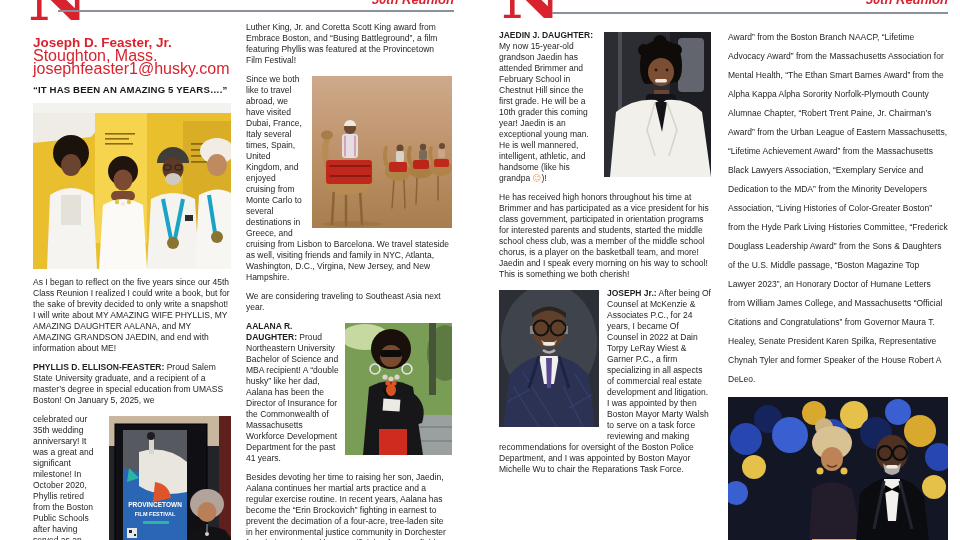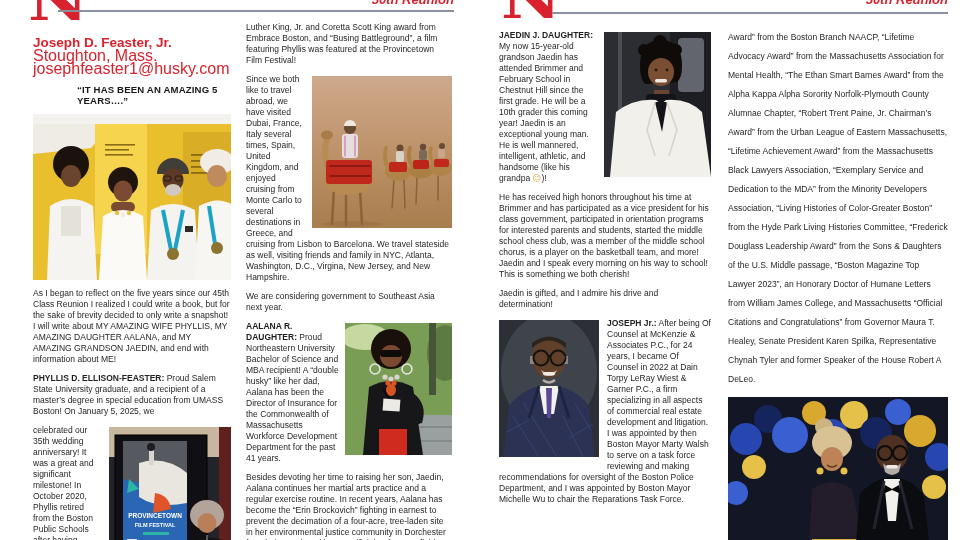--- a/index.html
+++ b/index.html
@@ -20,21 +20,21 @@
   .reunion-right{ left:748px; }
   .col{ position:absolute; }
   .col1{ left:33px; top:15px; width:198px; }
   .col2{ left:246px; top:22px; width:206px; }
   .col3{ left:499px; top:30px; width:212px; }
   .col4{ left:728px; top:28px; width:220px; }
   .body{ font-size:8.5px; line-height:11px; color:var(--ink); margin-bottom:8px; text-align:left; }
   .col4 .body{ line-height:19px; }
   .name{ font-size:13.5px; font-weight:700; color:var(--red); line-height:15px;margin-top:20px; }
   .contact{ font-size:16px; color:var(--red); line-height:12.5px; }
-  .quote{ font-size:9.6px; font-weight:700; color:#191919; margin-top:9px; letter-spacing:.15px;margin-left:44px; }
+  .quote{ font-size:9.6px; font-weight:700; color:#191919; margin-top:9px; letter-spacing:.15px; }
   .photo{ display:block; }
   .photo svg{ display:block; }
   .ph-top{ margin:8px 0 8px 0; }
   .f-right{ float:right; margin:2px 0 5px 6px; }
   .f-left{ float:left; margin:2px 8px 5px 0; }
   .emoji{ font-family:"DejaVu Sans", sans-serif; color:#f0a030; }
 </style>
 </head>
 <body>
 
@@ -209,21 +209,21 @@
               <line x1="33" y1="60" x2="33" y2="80" stroke="#c77f96" stroke-width="1.2"></line>
               <line x1="43" y1="60" x2="43" y2="80" stroke="#c77f96" stroke-width="1.2"></line>
             </g>
             <ellipse cx="40" cy="148" rx="30" ry="3" fill="#8f6a3e" opacity=".4"></ellipse>
           </g>
         </svg>
       </span>
       <span>Since we both like to travel abroad, we have visited Dubai, France, Italy several times, Spain, United Kingdom, and enjoyed cruising from Monte Carlo to several destinations in Greece, and cruising from Lisbon to Barcelona. We travel stateside as well, visiting friends and family in NYC, Atlanta, Washington, D.C., Virgina, New Jersey, and New Hampshire.</span>
     </div>
 
-    <div class="body">We are considering government to Southeast Asia next year.</div>
+    <div class="body">We are considering traveling to Southeast Asia next year.</div>
 
     <div class="body">
       <span class="photo f-right">
         <svg width="107" height="132" viewBox="0 0 107 132">
           <title>Aalana R. Feaster outdoors in a park</title>
           <rect width="107" height="132" fill="#7a9d55"></rect>
           <ellipse cx="20" cy="14" rx="24" ry="13" fill="#d2e4ae" opacity=".85"></ellipse>
           <ellipse cx="100" cy="30" rx="18" ry="28" fill="#5c7a42"></ellipse>
           <rect x="84" y="0" width="7" height="72" fill="#46543a"></rect>
           <rect x="58" y="92" width="49" height="40" fill="#9aa0a0"></rect>
@@ -280,21 +280,20 @@
             <polygon points="51,70 63,70 58,100" fill="#141418"></polygon>
             <path d="M51 70 L43 98 L51 124" stroke="#d8d4ca" stroke-width="1.6" fill="none"></path>
             <path d="M63 70 L73 98 L65 124" stroke="#d8d4ca" stroke-width="1.6" fill="none"></path>
           </g>
         </svg>
       </span>
       <b>JAEDIN J. DAUGHTER:</b><span> My now 15-year-old grandson Jaedin has attended Brimmer and February School in Chestnut Hill since the first grade. He will be a 10th grader this coming year!  Jaedin is an exceptional young man. He is well mannered, intelligent, athletic, and handsome (like his grandpa </span><span class="emoji">☺</span><span>)!</span>
     </div>
 
     <div class="body">He has received high honors throughout his time at Brimmer and has participated as a vice president for his class government, participated in orientation programs for interested parents and students, started the middle school chess club, was a member of the middle school chorus, is a player on the basketball team, and more! Jaedin and I speak every morning on his way to school! This is something we both cherish!</div>
-    <div class="body">Jaedin is gifted, and I admire his drive and determination!</div>
 
     <div class="body">
       <span class="photo f-left">
         <svg width="100" height="137" viewBox="0 0 100 137">
           <title>Joseph D. Feaster, Jr. portrait in a plaid suit</title>
           <rect width="100" height="137" fill="#2c2f35"></rect>
           <ellipse cx="50" cy="52" rx="48" ry="58" fill="#43474f" opacity=".85"></ellipse>
           <g>
             <path d="M4 137 L10 86 Q24 68 44 66 L56 66 Q76 68 90 86 L96 137 Z" fill="#2b3254"></path>
             <g stroke="#46508c" stroke-width="1" opacity=".55">

